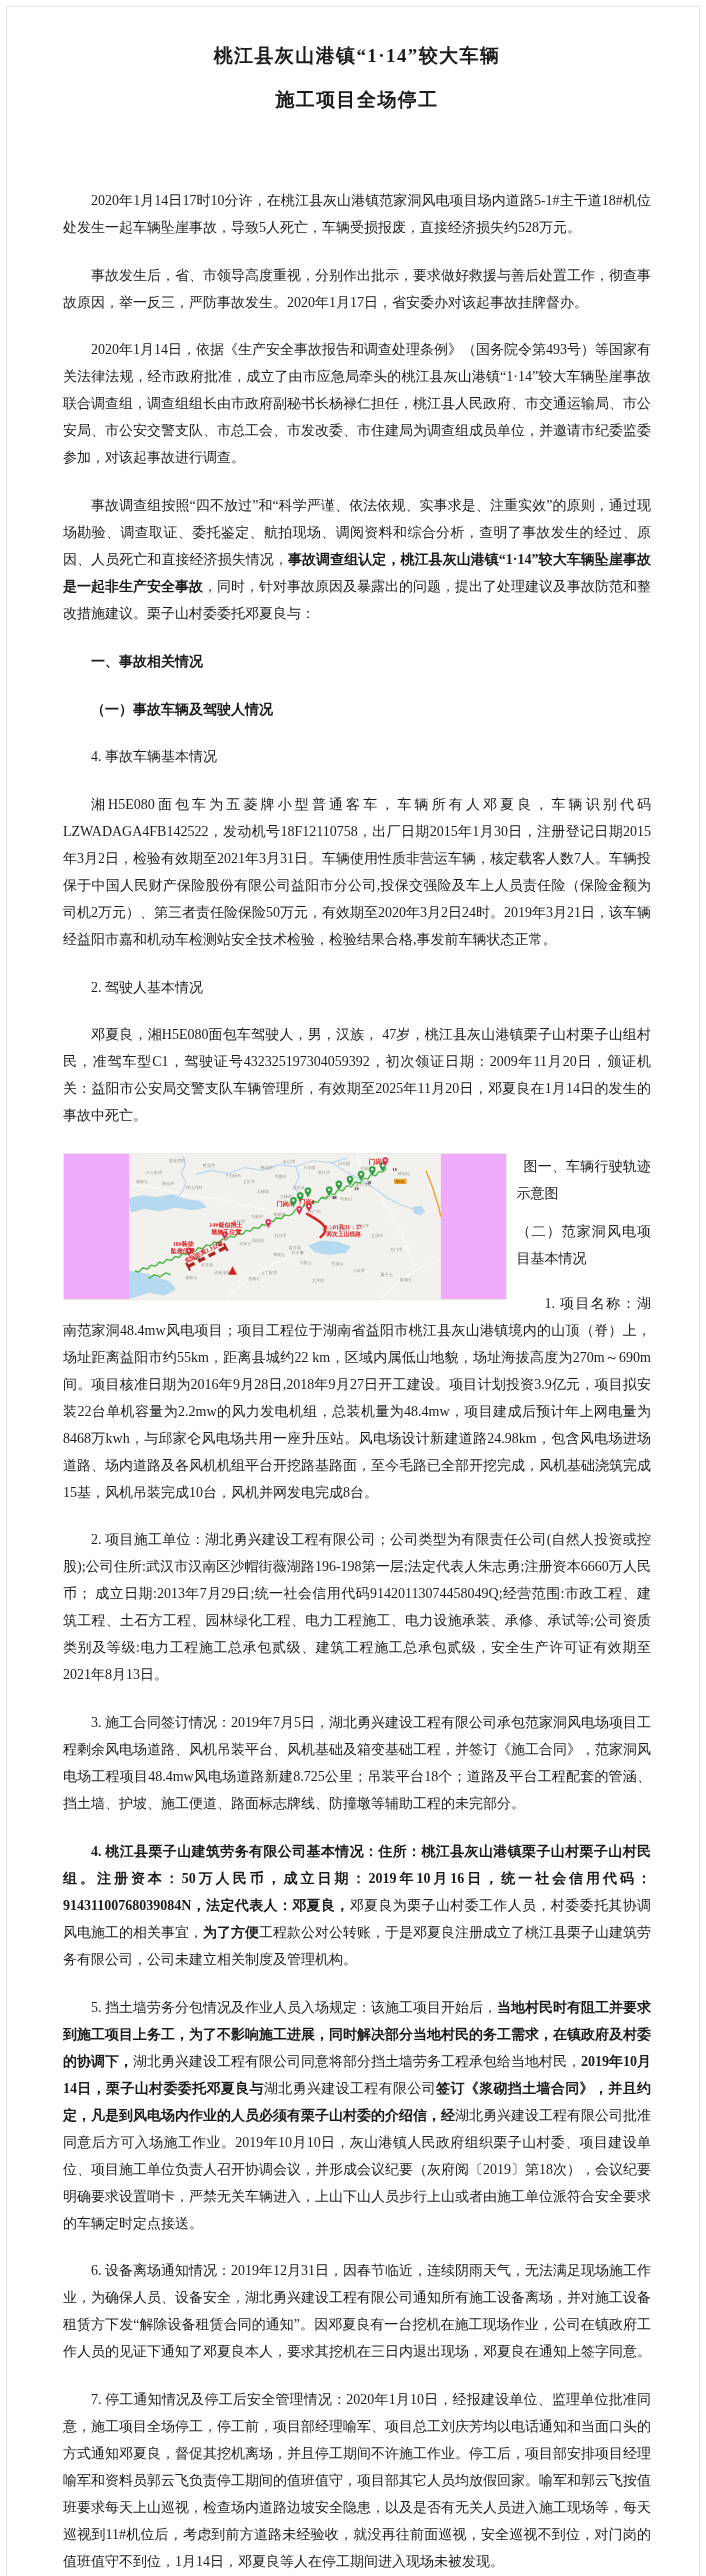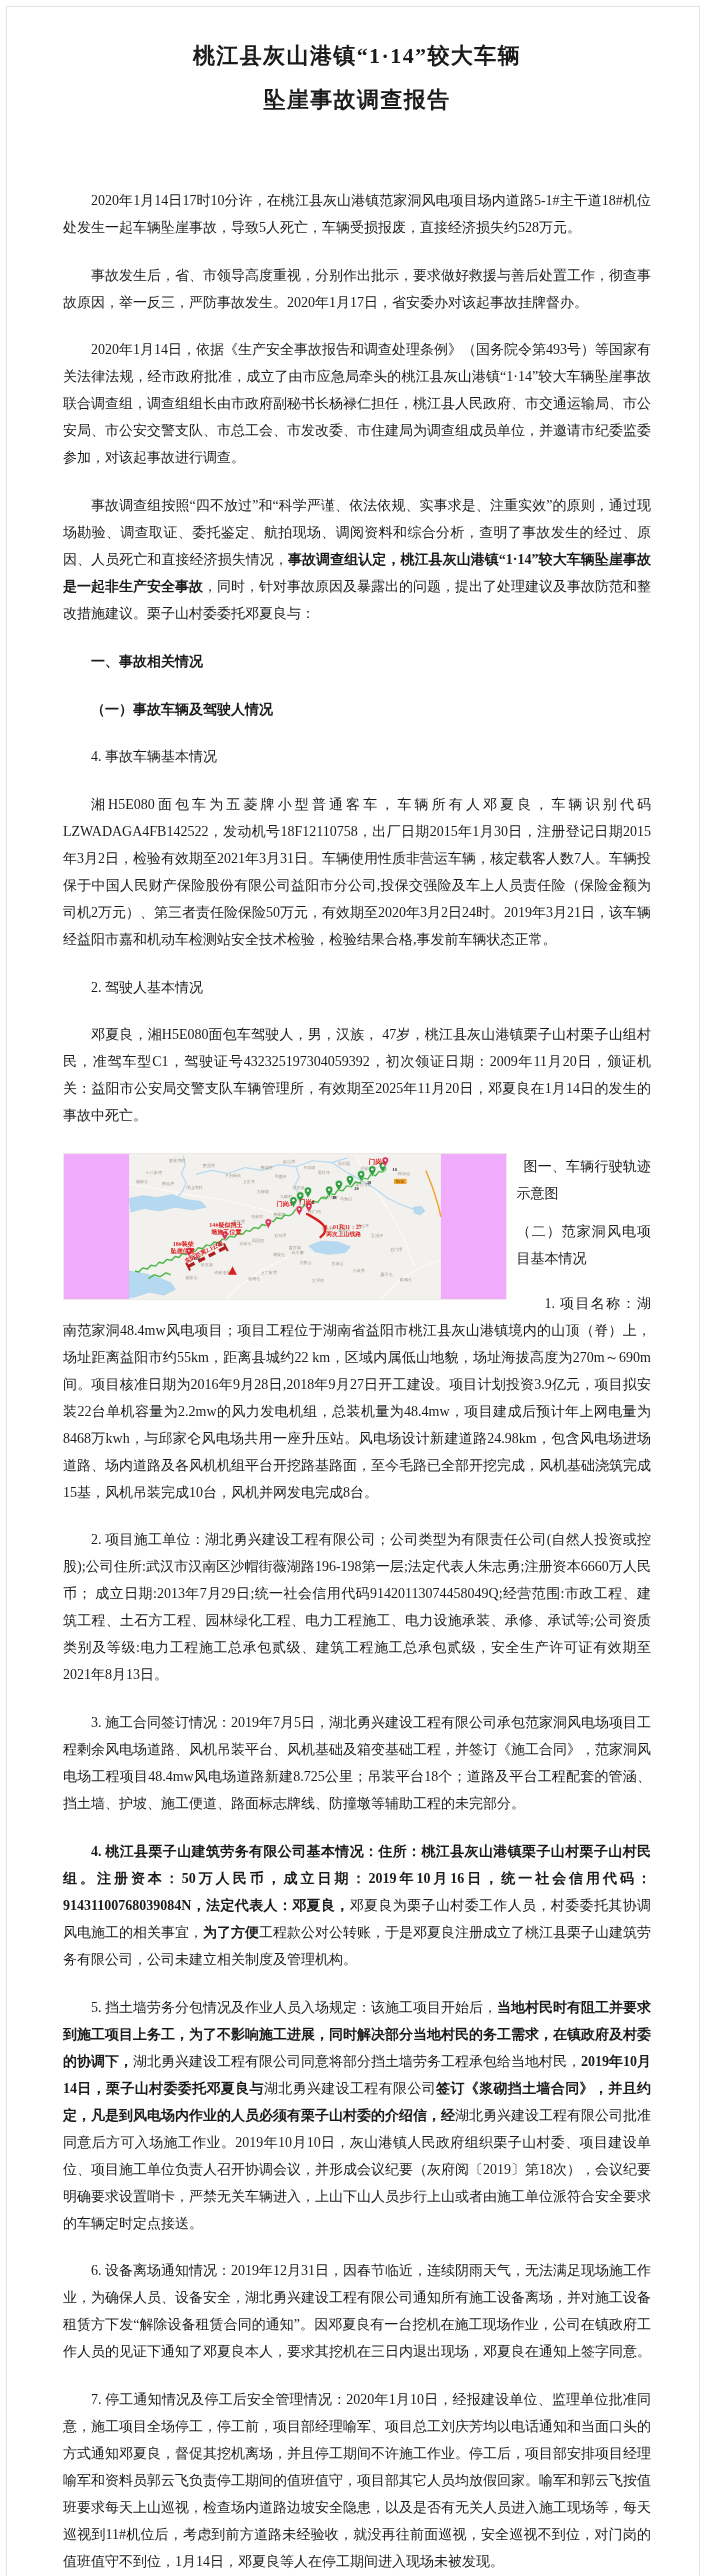--- a/index.html
+++ b/index.html
@@ -1,19 +1,19 @@
 <!DOCTYPE html>
 <html style="font-size:11px"><head>
 <meta charset="utf-8">
 <style>
   html,body{margin:0;padding:0;background:#ffffff;}
   body{font-family:"Liberation Serif","DejaVu Serif",serif;color:#1b1b1b;}
   .page{width:694px;margin:5.5px auto;border:0.7px solid #e4e4e4;box-sizing:border-box;
         padding:18px 48px 62px 56px;min-height:2564px;background:#fff;}
-  .title{ text-align:center;font-weight:bold;font-size:22px;line-height:44px;
+  .title{ text-align:center;font-weight:bold;font-size:19px;line-height:44px;
           margin:9.6px 0 65px 0;letter-spacing:1.4px;}
   .title div{white-space:nowrap;}
   .doc p, .doc h2, .doc h3{
      font-size:14px;line-height:27px;text-align:justify;margin:20.7px 0;
      text-indent:2em;font-weight:normal;}
   .doc h2,.doc h3{font-weight:bold;}
   .doc h2{}
   .doc b{font-weight:bold;}
   
   .fig-wrap{margin:20.7px 0;overflow:hidden;}
@@ -23,21 +23,21 @@
   .fig-caption{margin:2.8px 0 11px 0 !important;text-indent:0.5em !important;}
   .fig-heading{margin:11px 0 !important;text-indent:0 !important;font-weight:bold;}
   .fig-para{margin:18px 0 0 0 !important;}
 </style>
 </head>
 <body>
 
 <div class="page">
   <div class="title">
     <div>桃江县灰山港镇“1·14”较大车辆</div>
-    <div>坠崖事故调查报告</div>
+    <div>施工项目全场停工</div>
   </div>
   <div class="doc" id="doc-body">
       <p><span>2020年1月14日17时10分许，在桃江县灰山港镇范家洞风电项目场内道路5-1#主干道18#机位处发生一起车辆坠崖事故，导致5人死亡，车辆受损报废，直接经济损失约528万元。</span></p>
       <p><span>事故发生后，省、市领导高度重视，分别作出批示，要求做好救援与善后处置工作，彻查事故原因，举一反三，严防事故发生。2020年1月17日，省安委办对该起事故挂牌督办。</span></p>
       <p><span>2020年1月14日，依据《生产安全事故报告和调查处理条例》（国务院令第493号）等国家有关法律法规，经市政府批准，成立了由市应急局牵头的桃江县灰山港镇“1·14”较大车辆坠崖事故联合调查组，调查组组长由市政府副秘书长杨禄仁担任，桃江县人民政府、市交通运输局、市公安局、市公安交警支队、市总工会、市发改委、市住建局为调查组成员单位，并邀请市纪委监委参加，对该起事故进行调查。</span></p>
       <p><span>事故调查组按照“四不放过”和“科学严谨、依法依规、实事求是、注重实效”的原则，通过现场勘验、调查取证、委托鉴定、航拍现场、调阅资料和综合分析，查明了事故发生的经过、原因、人员死亡和直接经济损失情况，</span><b>事故调查组认定，桃江县灰山港镇“1·14”较大车辆坠崖事故是一起非生产安全事故</b><span>，同时，针对事故原因及暴露出的问题，提出了处理建议及事故防范和整改措施建议。栗子山村委委托邓夏良与：</span></p>
       <h2>一、事故相关情况</h2>
       <h3>（一）事故车辆及驾驶人情况</h3>
       <p><span>4. 事故车辆基本情况</span></p>
       <p><span>湘H5E080面包车为五菱牌小型普通客车，车辆所有人邓夏良，车辆识别代码LZWADAGA4FB142522，发动机号18F12110758，出厂日期2015年1月30日，注册登记日期2015年3月2日，检验有效期至2021年3月31日。车辆使用性质非营运车辆，核定载客人数7人。车辆投保于中国人民财产保险股份有限公司益阳市分公司,投保交强险及车上人员责任险（保险金额为司机2万元）、第三者责任险保险50万元，有效期至2020年3月2日24时。2019年3月21日，该车辆经益阳市嘉和机动车检测站安全技术检验，检验结果合格,事发前车辆状态正常。</span></p>

